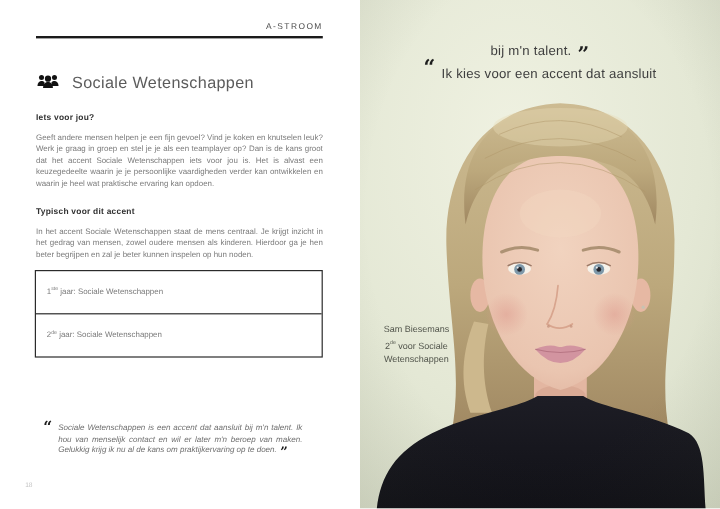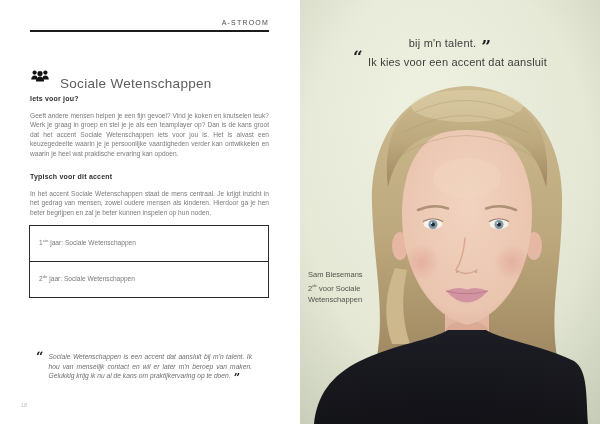--- a/index.html
+++ b/index.html
@@ -7,21 +7,21 @@
   body { font-family:"Liberation Sans", sans-serif; background:#ffffff; }
   #page { position:relative; width:600px; height:424px; background:#ffffff; overflow:hidden; }
 
   
   #left-page { position:absolute; left:0; top:0; width:300px; height:424px; background:#ffffff; }
   .header-label { position:absolute; top:19px; right:31px; font-size:7px; letter-spacing:1.2px; color:#4b4b4b; }
   .header-rule { position:absolute; top:30px; left:30px; width:239px; height:1.6px; background:#1b1b1b; }
 
   .title-row { position:absolute; top:60px; left:30px; display:flex; align-items:center; gap:10px; }
   .title-row svg { display:block; }
-  .page-title { font-size:13.5px; color:#5c5c5c; letter-spacing:0.3px;margin-top:16px; }
+  .page-title { font-size:13.5px; color:#5c5c5c; letter-spacing:0.3px; }
 
   .sec-head { position:absolute; left:30px; font-size:7px; font-weight:bold; color:#303030; letter-spacing:0.2px; }
   .sec-head.h1 { top:95px; }
   .sec-head.h2 { top:173px; }
 
   .body-par { position:absolute; left:30px; width:239px; font-size:6.6px; line-height:9.4px; color:#7a7a7a; text-align:justify; }
   .body-par.p1 { top:111px; }
   .body-par.p2 { top:189px; }
 
   .years-table { position:absolute; top:225px; left:29px; width:240px; border:1px solid #2b2b2b; background:#ffffff; }
@@ -39,21 +39,21 @@
 
   
   #right-page { position:absolute; left:300px; top:0; width:300px; height:424px; overflow:hidden; }
   #portrait-svg { position:absolute; left:0; top:0; }
 
   .photo-quote { position:absolute; top:33px; left:0; width:100%; text-align:center;
                  font-size:11px; line-height:17px; color:#3e3e3e; letter-spacing:0.2px; }
   .photo-quote .q-open { font-size:17px; position:relative; top:-3px; margin-right:5px; }
   .photo-quote .q-close { font-size:17px; position:relative; top:5px; margin-left:5px; }
 
-  .photo-caption { position:absolute; top:269px; left:8px; width:78px; text-align:left;
+  .photo-caption { position:absolute; top:269px; left:8px; width:78px; text-align:center;
                    font-size:7.5px; line-height:11px; color:#51544b; }
 </style>
 </head>
 <body>
 
 <div id="page">
 
   <div id="left-page">
 
     <div class="header-label">A-STROOM</div>

